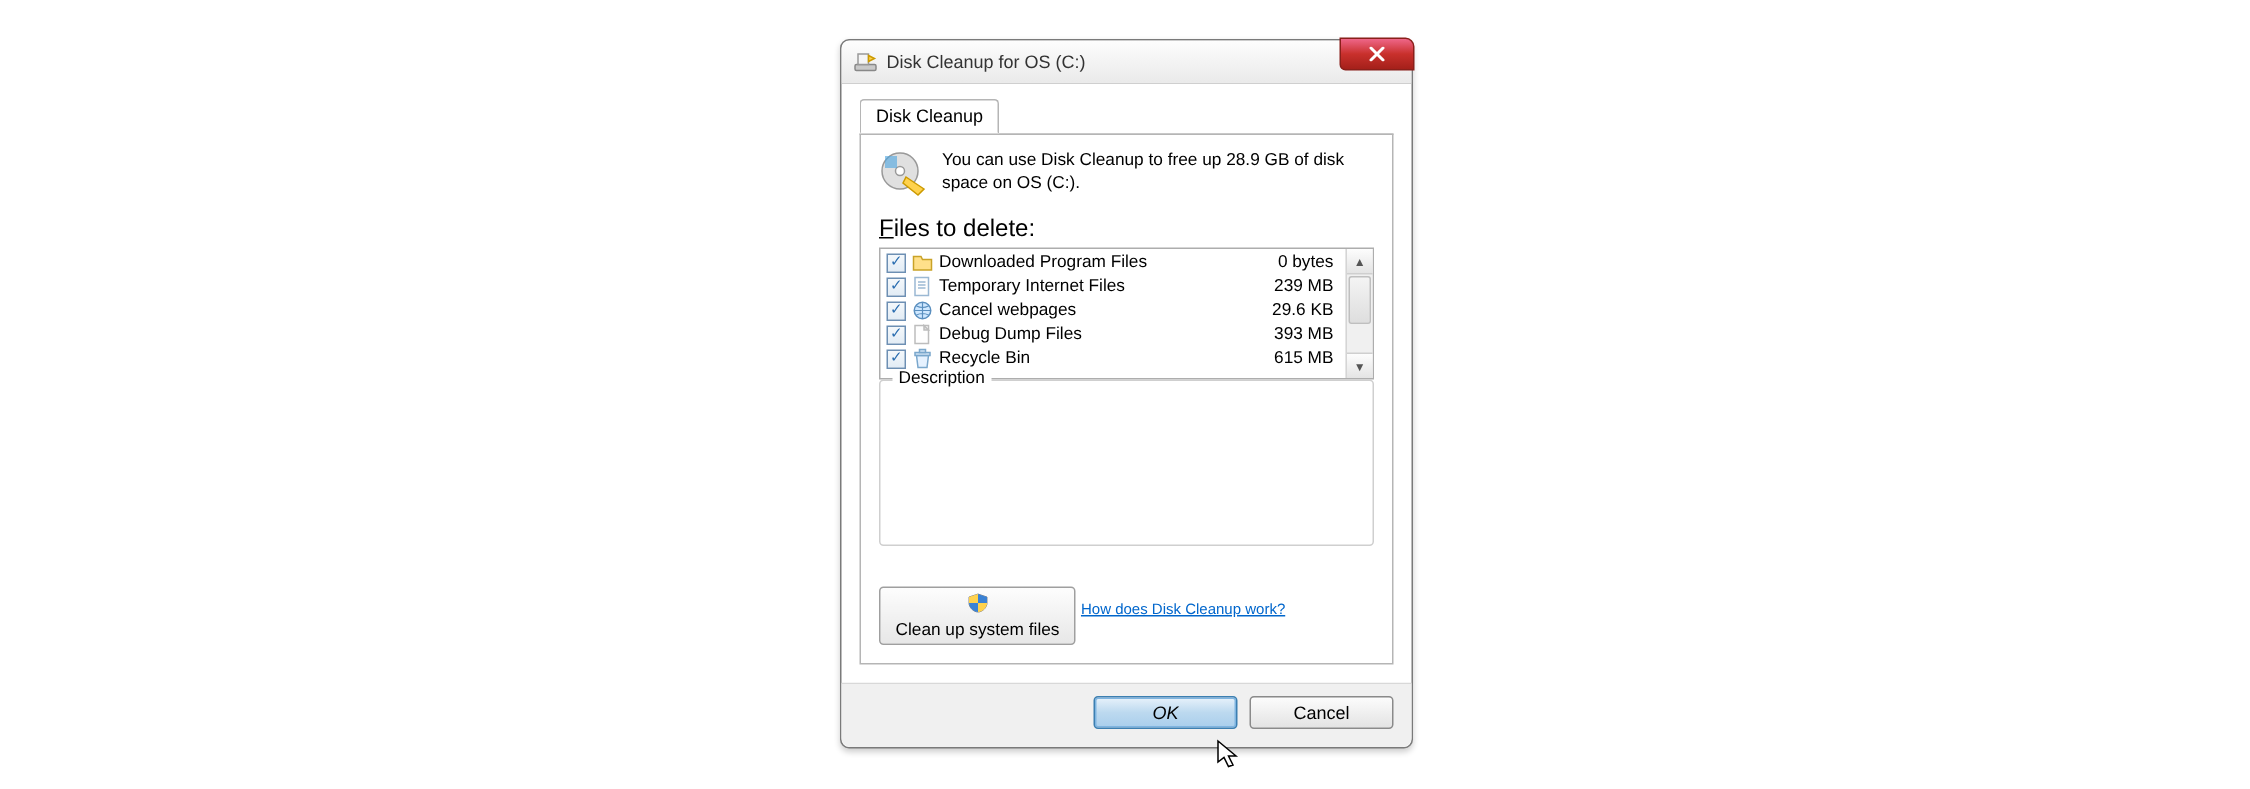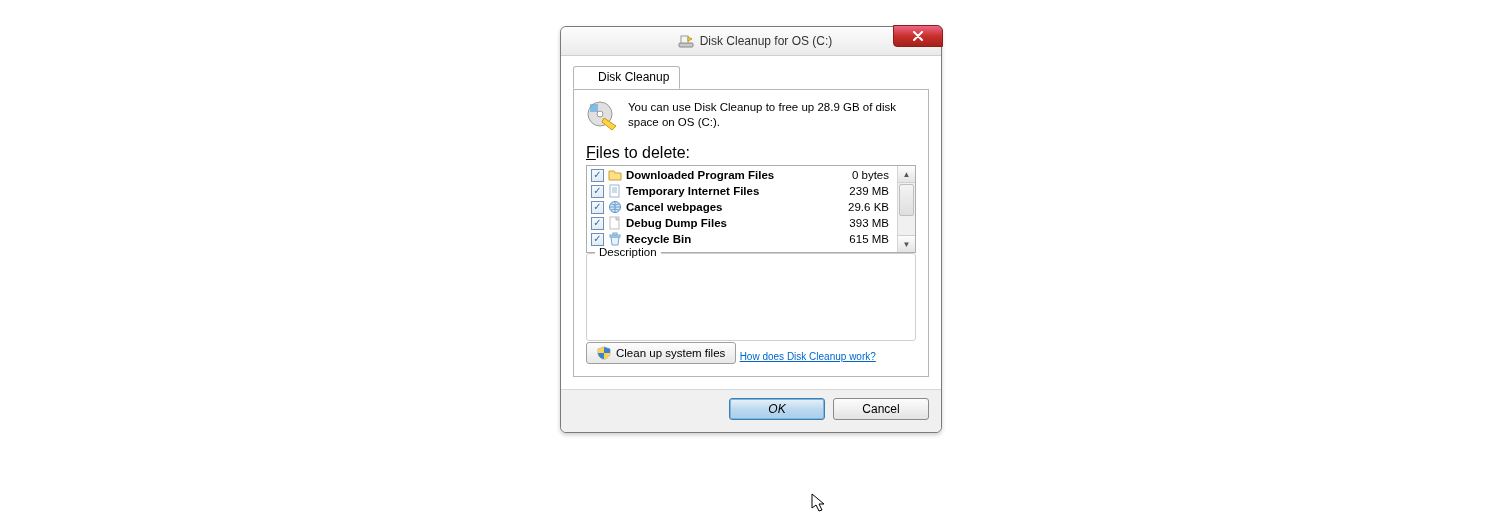--- a/index.html
+++ b/index.html
@@ -24,21 +24,20 @@
   }
   .titlebar {
     height: 28px;
     background: linear-gradient(to bottom, #fdfdfd, #eaeaea);
     border-bottom: 1px solid #cfcfcf;
     border-radius: 6px 6px 0 0;
     display: flex;
     align-items: center;
     padding-left: 8px;
     position: relative;
-    justify-content: center;
   }
   .titlebar .app-icon {
     width: 16px; height: 16px;
     margin-right: 6px;
     display: inline-flex; align-items: center; justify-content: center;
   }
   .titlebar .title {
     font-size: 12px;
     color: #333;
   }
@@ -56,21 +55,21 @@
   }
   .client {
     padding: 10px 12px 12px 12px;
   }
   .tabstrip {
     display: flex;
     border-bottom: 1px solid #b5b5b5;
     margin-bottom: -1px;
   }
   .tab {
-    padding: 3px 10px 4px 24px;
+    padding: 3px 10px 4px 10px;
     font-size: 12px;
     border: 1px solid #b5b5b5;
     border-bottom: 1px solid #fff;
     border-radius: 3px 3px 0 0;
     background: #fff;
     position: relative;
     z-index: 2;
   }
   .tabpanel {
     border: 1px solid #b5b5b5;
@@ -117,21 +116,21 @@
     width: 13px; height: 13px;
     border: 1px solid #6d8fb3;
     background: linear-gradient(#f4f8fb,#e2ecf5);
     display: inline-flex; align-items: center; justify-content: center;
     color: #2a6db0;
     font-size: 10px;
     line-height: 1;
     box-sizing: border-box;
   }
   .row .ficon { width: 14px; height: 14px; display:inline-block; }
-  .row .fname { flex: 1; white-space: nowrap; overflow: hidden; font-weight: bold; }
+  .row .fname { flex: 1; white-space: nowrap; overflow: hidden; }
   .row .fsize { width: 58px; text-align: right; padding-right: 4px; }
 
   .scrollbar {
     width: 17px;
     background: #f0f0f0;
     border-left: 1px solid #d5d5d5;
     display: flex; flex-direction: column;
   }
   .sb-btn {
     height: 16px;
@@ -150,22 +149,22 @@
 
   .total-line {
     display:flex; justify-content: space-between;
     font-size: 11.5px;
     margin: 8px 2px 6px 2px;
   }
 
   .groupbox {
     border: 1px solid #cfcfcf;
     border-radius: 3px;
-    padding: 8px 8px 0 8px;
-    margin-bottom: 0;
+    padding: 8px 8px 23px 8px;
+    margin-bottom: 27px;
     position: relative;
     height: 78px;
   }
   .groupbox .legend {
     position: absolute;
     top: -8px; left: 8px;
     background: #fff;
     padding: 0 4px;
     font-size: 11.5px;
   }
@@ -175,20 +174,21 @@
   }
 
   .sysfiles-btn {
     display: inline-flex; align-items: center; gap: 5px;
     border: 1px solid #9f9f9f;
     background: linear-gradient(#fdfdfd,#e7e7e7);
     border-radius: 3px;
     padding: 3px 10px;
     font-size: 11.5px;
     cursor: default;
+    flex-direction: column;
   }
   .shield-icon { width:14px; height:14px; display:inline-block; }
 
   .helplink {
     color: #0066cc;
     text-decoration: underline;
     font-size: 10px;
     display:inline-block;
     margin-top: 10px;
     cursor: default;

